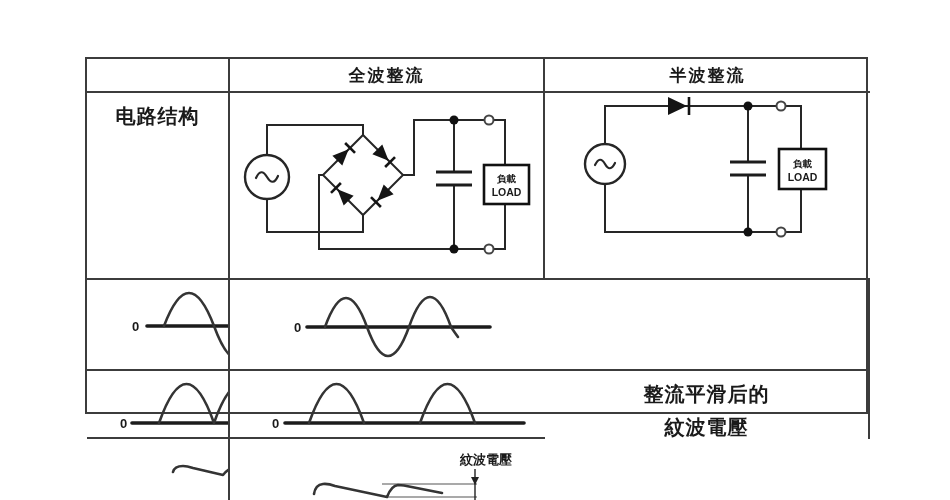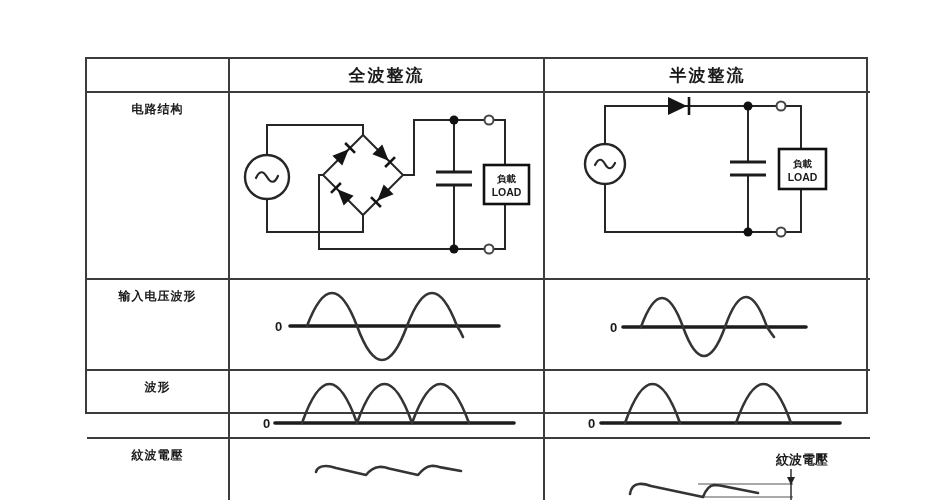--- a/index.html
+++ b/index.html
@@ -26,21 +26,21 @@
     position:relative;
     overflow:hidden;
   }
   .cell.last-col{border-right:none;}
   .cell.last-row{border-bottom:none;}
   .hdr{
     display:flex;align-items:center;justify-content:center;
     font-size:17px;font-weight:bold;letter-spacing:2px;
   }
   .rowlab{
-    text-align:center;font-size:12px;font-weight:bold;
+    text-align:center;font-size:20px;font-weight:bold;
     padding-top:7px;line-height:1.65;letter-spacing:1px;
   }
   .diagram{display:block;margin:0 auto;}
   svg text{fill:#1a1a1a;}
   .zero{font-size:13px;font-weight:bold;}
   .wire{stroke:#262626;stroke-width:2;fill:none;stroke-linecap:square;}
   .thick{stroke:#1c1c1c;stroke-width:3.6;stroke-linecap:round;}
   .wave{stroke:#343434;stroke-width:2.6;fill:none;stroke-linecap:round;stroke-linejoin:round;}
   .refline{stroke:#555;stroke-width:1.2;}
   .dim{stroke:#222;stroke-width:1.4;}
@@ -134,61 +134,58 @@
       <circle cx="235" cy="13" r="4.5" fill="#fff" stroke="#444" stroke-width="2"></circle>
       <circle cx="235" cy="139" r="4.5" fill="#fff" stroke="#444" stroke-width="2"></circle>
       <g>
         <rect x="233" y="56" width="47" height="40" fill="#fff" stroke="#111" stroke-width="2.6"></rect>
         <text x="256.5" y="74" text-anchor="middle" font-size="9.5" font-weight="bold">負載</text>
         <text x="256.5" y="88" text-anchor="middle" font-size="10.5" font-weight="bold">LOAD</text>
       </g>
     </svg>
   </div>
 
-  <div class="cell rowlab">
-    <div>输入电压波形</div>
-  </div>
 
   <div class="cell">
     <svg class="diagram" width="313" height="89" viewBox="0 0 313 89">
       <text class="zero" x="45" y="51">0</text>
       <path class="thick" d="M 60,46 L 269,46"></path>
       <path class="wave" d="M 77,46 Q 102,-20 127,46 Q 152,114 177,46 Q 202,-20 227,46 Q 231,52 233,57"></path>
     </svg>
   </div>
 
   <div class="cell last-col">
     <svg class="diagram" width="323" height="89" viewBox="0 0 323 89">
       <text class="zero" x="64" y="52">0</text>
       <path class="thick" d="M 77,47 L 260,47"></path>
       <path class="wave" d="M 95,47 Q 116,-11 137,47 Q 158,105 179,47 Q 200,-13 221,47 Q 225,53 228,57"></path>
     </svg>
   </div>
 
   <div class="cell rowlab">
-    <div>波形</div>
   </div>
 
   <div class="cell">
     <svg class="diagram" width="313" height="89" viewBox="0 0 313 89">
       <text class="zero" x="33" y="57">0</text>
       <path class="thick" d="M 45,52 L 284,52"></path>
       <path class="wave" d="M 72,52 Q 99.5,-26 127,52 Q 154.5,-26 182,52 Q 210.5,-26 239,52"></path>
     </svg>
   </div>
 
   <div class="cell last-col">
     <svg class="diagram" width="323" height="89" viewBox="0 0 323 89">
       <text class="zero" x="42" y="57">0</text>
       <path class="thick" d="M 55,52 L 294,52"></path>
       <path class="wave" d="M 79,52 Q 106.5,-26 134,52 M 190,52 Q 217.5,-26 245,52"></path>
     </svg>
   </div>
 
   <div class="cell rowlab last-row">
+    <div>整流平滑后的</div>
     <div>紋波電壓</div>
   </div>
 
   <div class="cell last-row">
     <svg class="diagram" width="313" height="92" viewBox="0 0 313 92">
       <text class="zero" x="32" y="71">0</text>
       <path class="thick" d="M 45,66 L 284,66" style="stroke-width:4.2"></path>
       <path class="wave" d="M 86,33 C 87,29 91,27 96,27 C 100,27 103,28 106,29 L 136,36 C 140,31 144,28.5 149,28 C 153,27.6 156,28.4 159,29.4 L 188,36 C 192,31 196,27.5 201,27 C 205,26.6 208,27.4 211,28.4 L 231,32"></path>
     </svg>
   </div>

